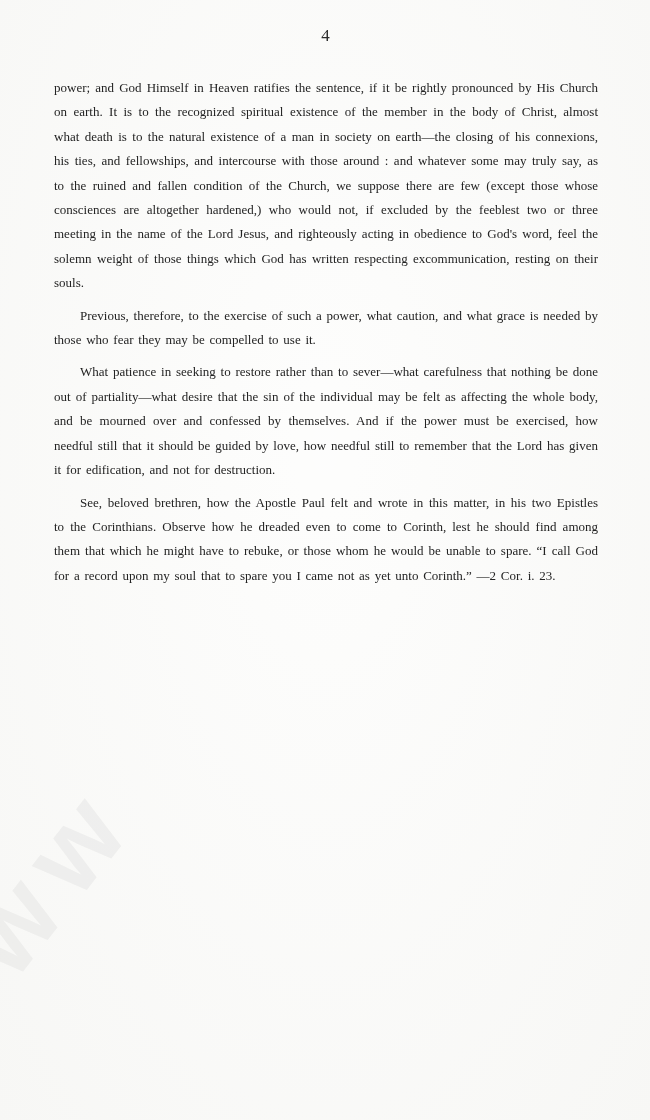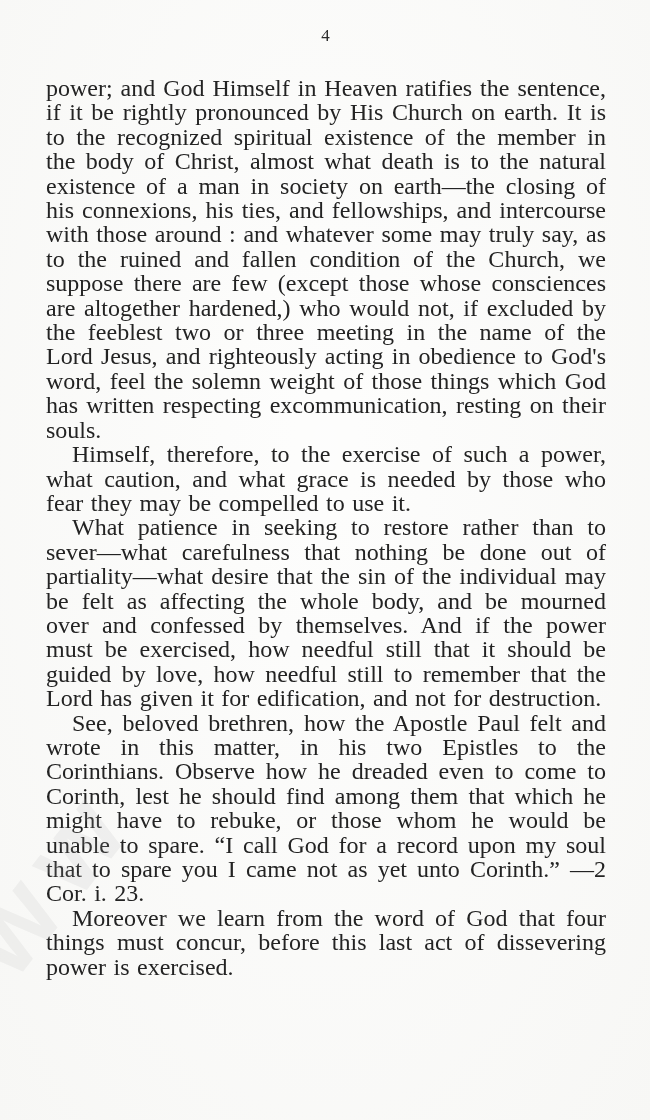--- a/index.html
+++ b/index.html
@@ -26,22 +26,22 @@
       #fbfbf9;
   }
   .page-number {
     text-align: center;
     font-size: 17px;
     letter-spacing: 1px;
     color: #2a2a2a;
     margin: 0 0 30px 0;
   }
   .body-text p {
-    margin: 0;
-    font-size: 24px;
+    margin: 8px;
+    font-size: 13px;
     line-height: 24.4px;
     text-align: justify;
     text-justify: inter-word;
     word-spacing: 1.5px;
     color: #232323;
   }
   .body-text p.indent {
     text-indent: 26px;
   }
   .body-text p.no-indent {
@@ -68,19 +68,18 @@
 <body>
 
 <div class="page">
 
   <div class="watermark">www</div>
 
   <div class="page-number">4</div>
 
   <div class="body-text">
     <p class="no-indent">power; and God Himself in Heaven ratifies the sentence, if it be rightly pronounced by His Church on earth.  It is to the recognized spiritual existence of the member in the body of Christ, almost what death is to the natural existence of a man in society on earth—the closing of his connexions, his ties, and fellowships, and intercourse with those around : and whatever some may truly say, as to the ruined and fallen condition of the Church, we suppose there are few (except those whose consciences are altogether hardened,) who would not, if excluded by the feeblest two or three meeting in the name of the Lord Jesus, and righteously acting in obedience to God's word, feel the solemn weight of those things which God has written respecting excommunication, resting on their souls.</p>
-    <p class="indent">Himself, therefore, to the exercise of such a power, what caution, and what grace is needed by those who fear they may be compelled to use it.</p>
+    <p class="indent">Previous, therefore, to the exercise of such a power, what caution, and what grace is needed by those who fear they may be compelled to use it.</p>
     <p class="indent">What patience in seeking to restore rather than to sever—what carefulness that nothing be done out of partiality—what desire that the sin of the individual may be felt as affecting the whole body, and be mourned over and confessed by themselves.  And if the power must be exercised, how needful still that it should be guided by love, how needful still to remember that the Lord has given it for edification, and not for destruction.</p>
     <p class="indent">See, beloved brethren, how the Apostle Paul felt and wrote in this matter, in his two Epistles to the Corinthians.  Observe how he dreaded even to come to Corinth, lest he should find among them that which he might have to rebuke, or those whom he would be unable to spare.  “I call God for a record upon my soul that to spare you I came not as yet unto Corinth.” —2 Cor. i. 23.</p>
-    <p class="indent">Moreover we learn from the word of God that four things must concur, before this last act of dissevering power is exercised.</p>
   </div>
 
 </div>
 
 </body></html>

